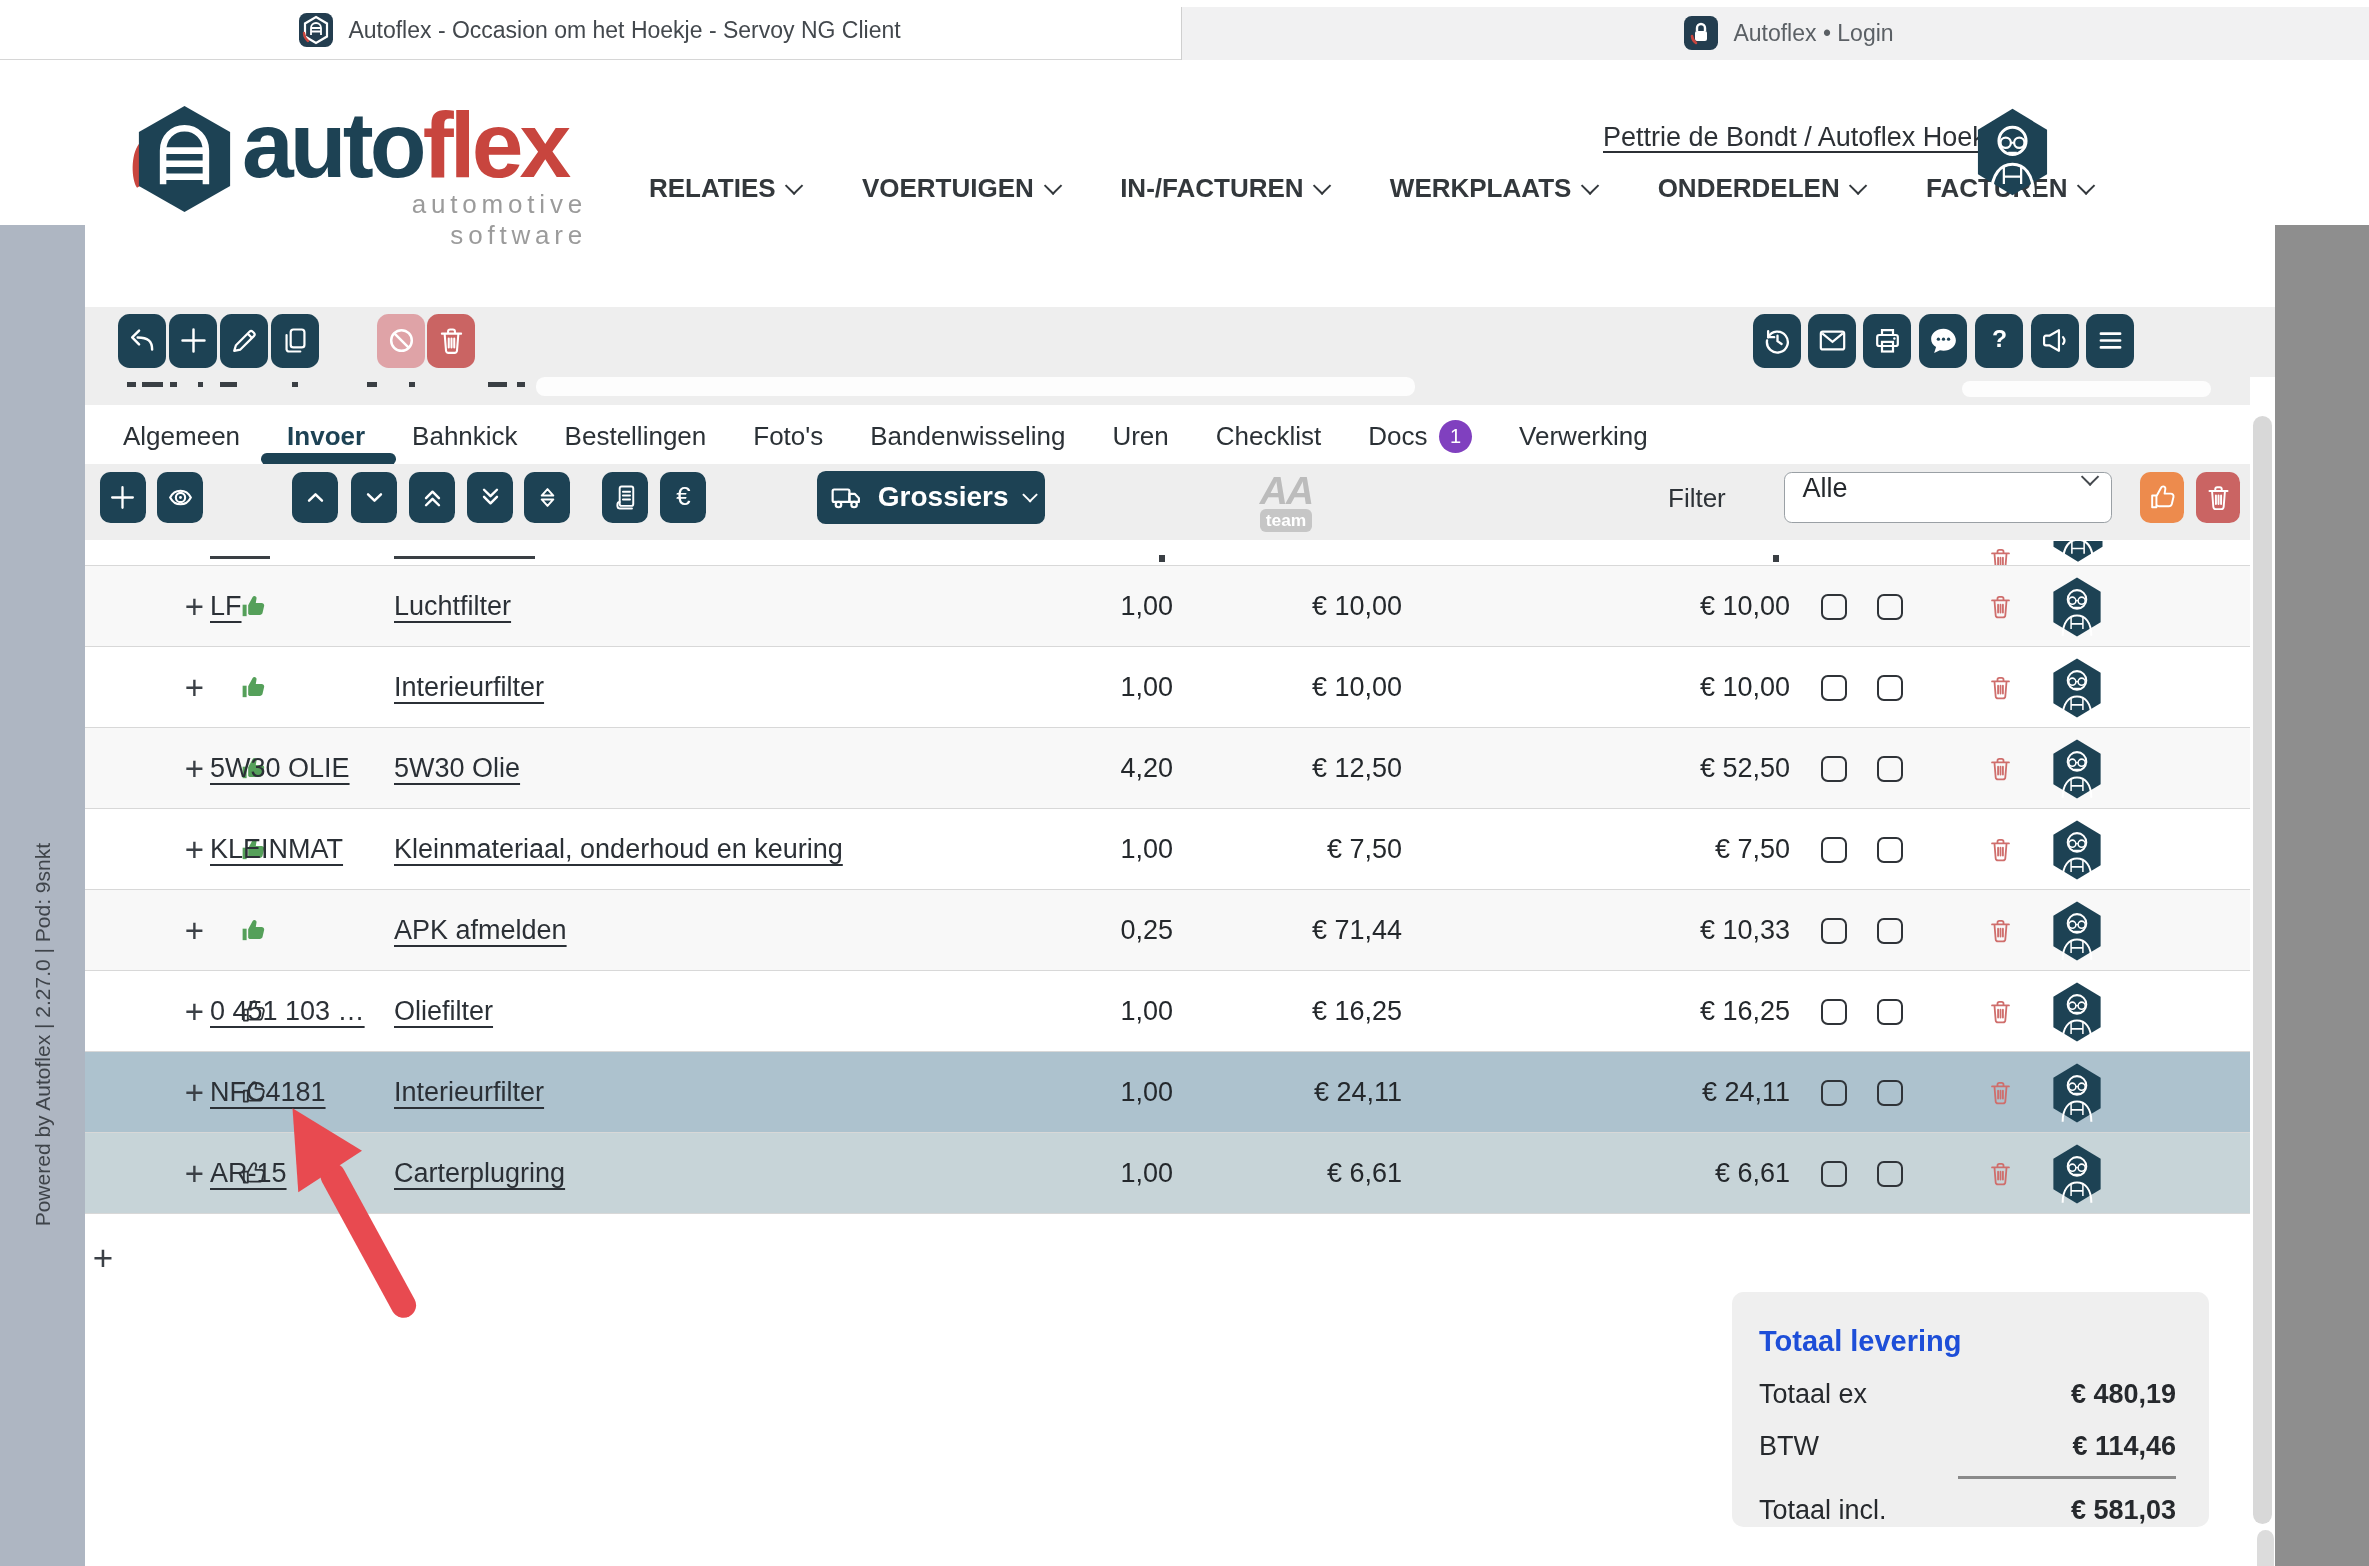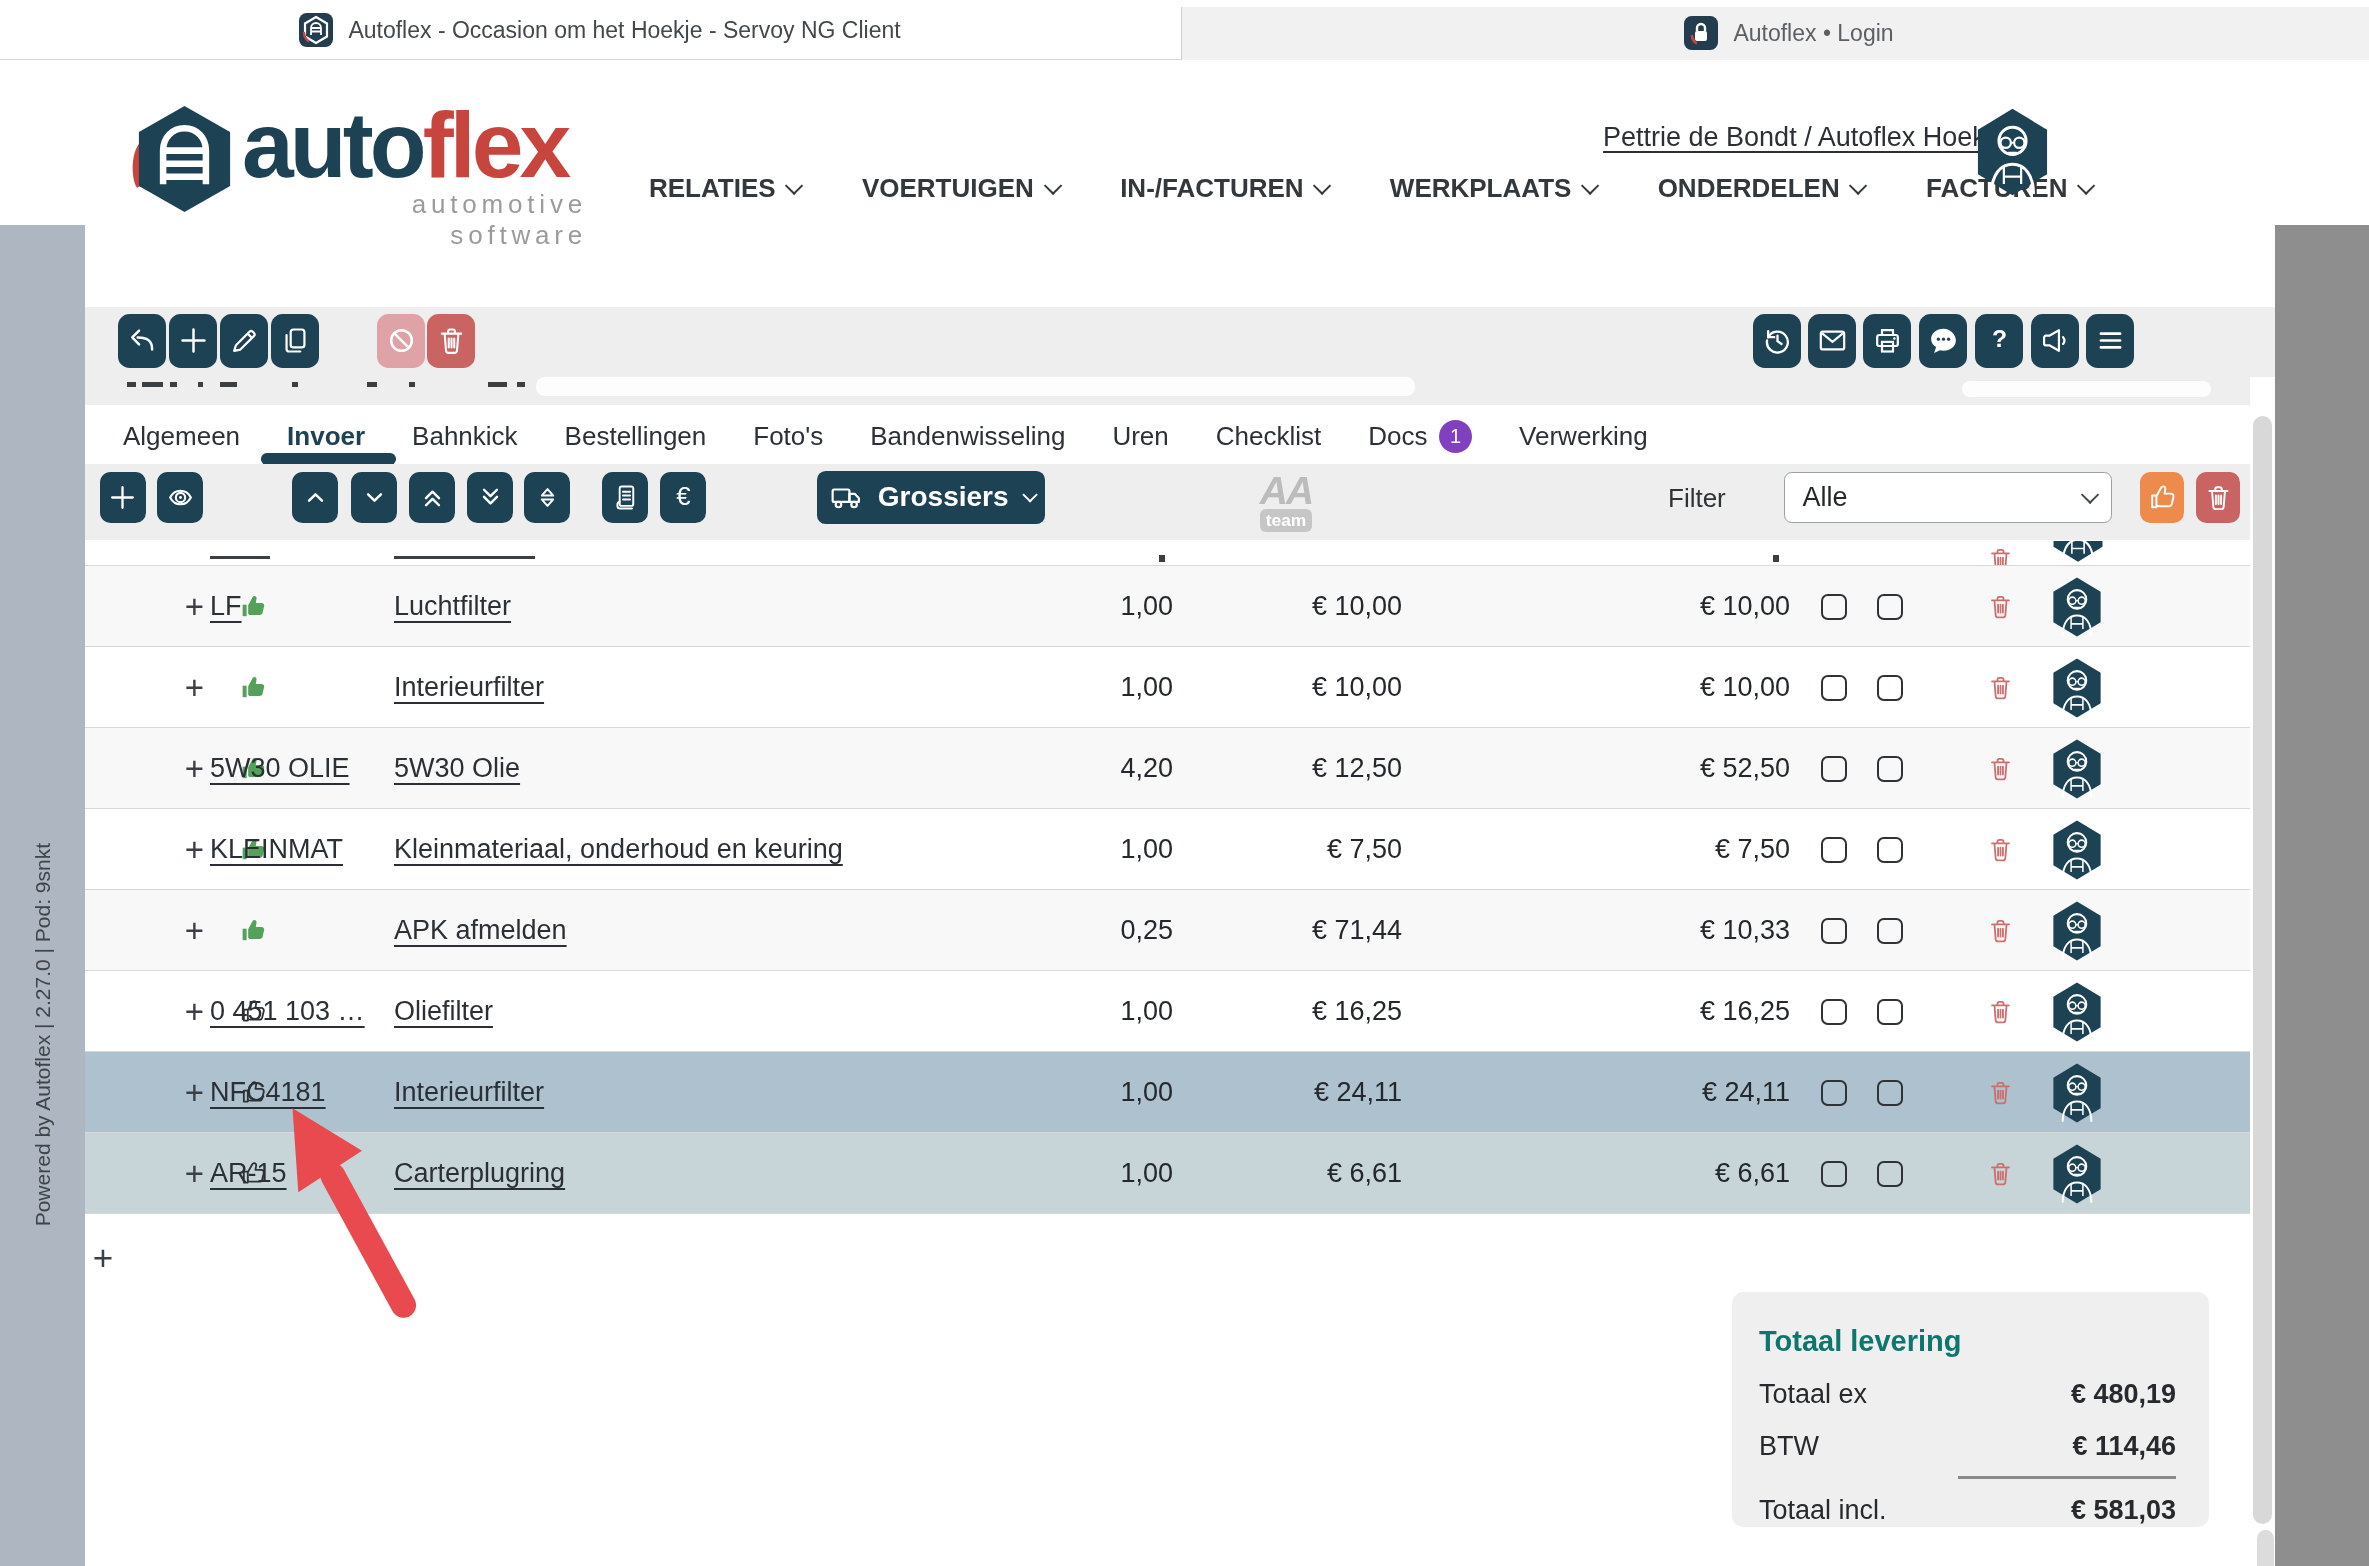--- a/index.html
+++ b/index.html
@@ -62,21 +62,21 @@
   .t2btn svg { width:31px; height:31px; }
   .t2btn.orange { background:#ed8b4d; width:44px; }
   .t2btn.red { background:#ca6463; width:44px; }
   #grossiers-btn { position:absolute; left:732px; top:6.8px; width:228px; height:53px; border-radius:8.7px; background:#1d4254; color:#fff; display:flex; align-items:center; justify-content:center; gap:13.5px; cursor:pointer; }
   #grossiers-btn .lbl { font-size:28px; font-weight:600; }
   #grossiers-btn .chev { border-color:#fff; width:10.6px; height:10.6px; }
   #aa-logo { position:absolute; left:1170px; top:9.7px; width:62px; text-align:center; color:#bcbcbc; }
   #aa-logo .aa { font-size:39px; font-weight:bold; font-style:italic; letter-spacing:-1.9px; line-height:33px; }
   #aa-logo .team { margin-top:1.9px; background:#c6c6c6; color:#fff; border-radius:5.8px; font-size:17.4px; font-weight:bold; padding:1px 5.8px; display:inline-block; }
   #filter-label { position:absolute; left:1583px; top:19.3px; font-size:26px; color:#2e3338; }
-  #filter-select { position:absolute; left:1699px; top:7.7px; width:328px; height:51px; background:#fff; border:1.9px solid #9aa0a5; border-radius:7.7px; display:flex; align-items:center; padding:0 17.4px; font-size:27px; color:#24282c; cursor:pointer; }
+  #filter-select { position:absolute; left:1699px; top:7.7px; width:328px; height:51px; background:#fff; border:1.9px solid #9aa0a5; border-radius:7.7px; display:flex; padding:0 17.4px; font-size:27px; color:#24282c; cursor:pointer; }
   #filter-select .chev { margin-left:auto; border-color:#45494e; }
 
   
   #table-area { position:absolute; left:85px; top:541px; width:2190px; height:1025px; background:#fff; }
   .trow { position:relative; width:2167px; height:81px; border-bottom:1px solid #d8d8d8; }
   .trow.alt { background:#f8f8f8; }
   .trow.hl-blue { background:#adc2ce; }
   .trow.hl-teal { background:#c7d4d8; }
   #partial-row { position:relative; width:2167px; height:25px; border-bottom:1px solid #d8d8d8; overflow:hidden; }
   .cell { position:absolute; top:0; height:81px; display:flex; align-items:center; font-size:27px; color:#24282c; }
@@ -95,21 +95,21 @@
   .checkbox { width:26px; height:26px; border:2.9px solid #2f3338; border-radius:6.8px; background:transparent; cursor:pointer; }
   .thumb-green { color:#55a05a; } .thumb-outline { color:#2e3338; }
   .plus-glyph { font-size:33px; font-weight:300; color:#3b4046; line-height:33px; }
   #bottom-plus { position:absolute; left:7.7px; top:697px; font-size:35px; color:#3b4046; cursor:pointer; }
 
   
   .pfrag { position:absolute; background:#3a3f44; }
 
   
   #totals-box { position:absolute; left:1647px; top:751px; width:477px; height:235px; background:#efefef; border-radius:11.6px; padding:33px 33px 0 27px; }
-  #totals-title { font-size:29px; font-weight:bold; color:#0f766e; }
+  #totals-title { font-size:29px; font-weight:bold; color:#1d4ed8; }
   .tot-row { display:flex; justify-content:space-between; font-size:27px; color:#26292d; margin-top:21px; }
   .tot-row .val { font-weight:bold; }
   #totals-divider { margin:13.5px 0 0 199px; height:3.9px; background:#8a8a8a; }
   #totals-incl { display:flex; justify-content:space-between; font-size:27px; color:#26292d; margin-top:15.4px; }
   #totals-incl .val { font-weight:bold; }
 
   
   #scrollbar { position:absolute; left:2250px; top:377px; width:25px; height:1190px; background:#fff; }
   #scroll-thumb { position:absolute; left:2.9px; top:39px; width:19.3px; height:1108px; border-radius:9.7px; background:#d8d8d8; cursor:pointer; }
   #scroll-thumb2 { position:absolute; left:2257px; top:1530px; width:17.4px; height:36px; border-radius:8.7px 8.7px 0 0; background:#dcdcdc; }

